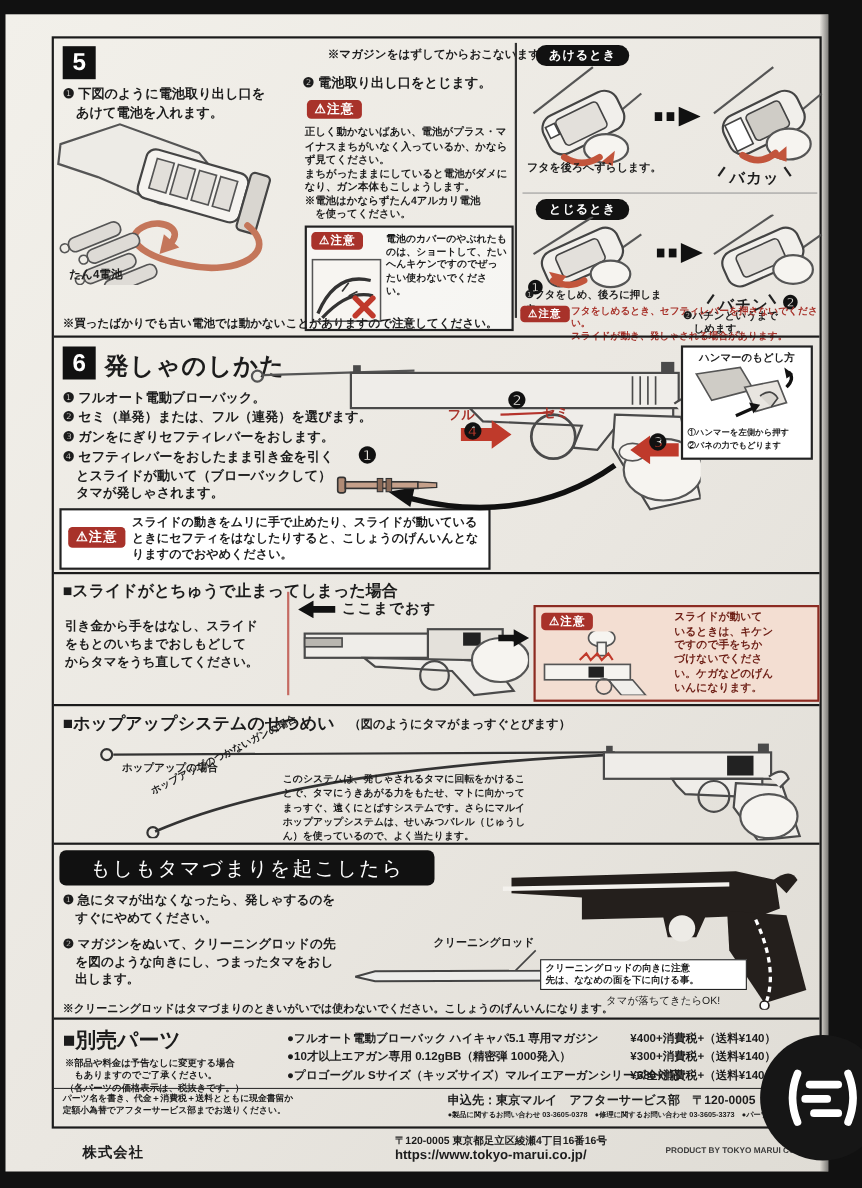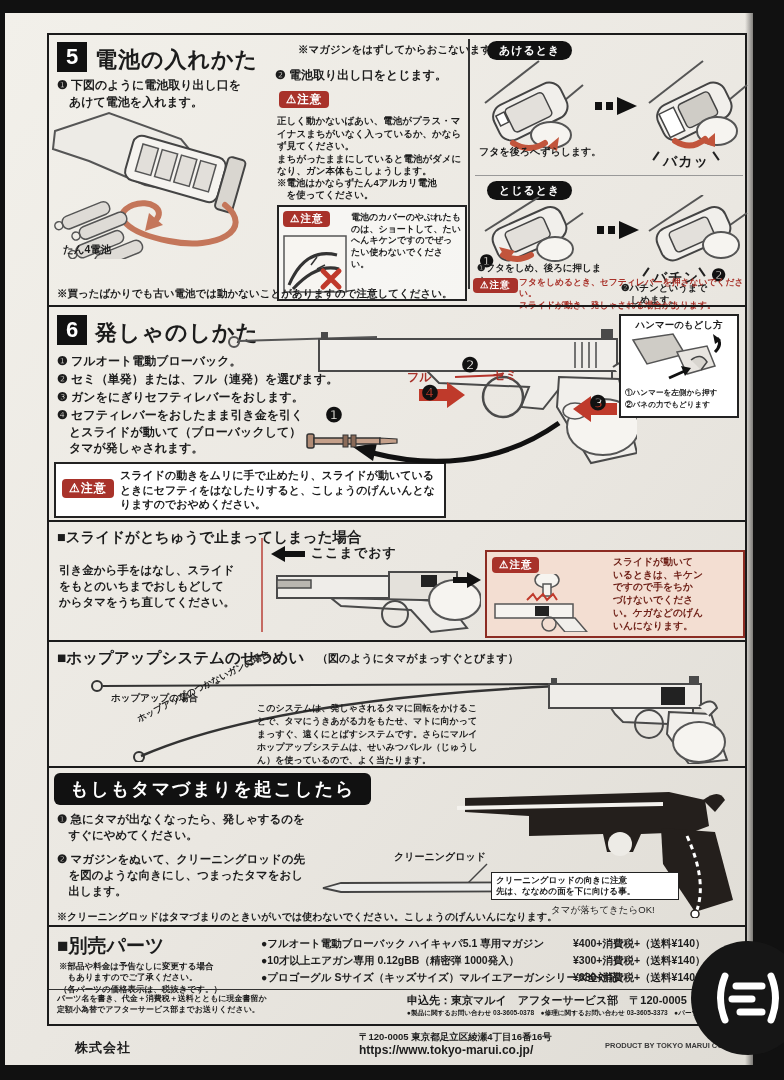--- a/index.html
+++ b/index.html
@@ -22,36 +22,35 @@
          padding:1px 7px;border-radius:4px;letter-spacing:1px;}
   .pill{display:inline-block;background:#111;color:#fff;font-weight:bold;font-size:11px;
         padding:2px 12px;border-radius:10px;letter-spacing:1px;}
   .cbox{border:2px solid #222;background:rgba(255,255,255,.55);}
   .pre{white-space:pre-line;}
   .redtxt{color:#a8322a;}
   .marker{font-size:17px;font-weight:bold;color:#111;line-height:1;}
   .sound{font-size:14px;font-weight:bold;letter-spacing:1px;}
   .tickL,.tickR{position:absolute;width:2px;height:10px;background:#222;}
   .tickL{transform:rotate(35deg);} .tickR{transform:rotate(-35deg);}
-  .jam-header{display:inline-block;background:#111;color:#fff;font-weight:bold;font-size:18px;
-        padding:4px 16px;border-radius:6px;letter-spacing:2px;}
+  .jam-header{display:inline-block;background:#111;color:#fff;font-weight:normal;font-size:18px;
+        padding:4px 28px;border-radius:6px;letter-spacing:2px;}
   .footer-co{font-weight:bold;letter-spacing:1px;}
   .price-row{position:absolute;font-size:10.5px;font-weight:bold;white-space:nowrap;}
   svg{display:block;}
 </style>
 </head>
 <body>
 
 <div class="stage">
  <div class="photo">
   <div class="frame">
 
    <div class="sec" style="top:0;height:270px;">
      <div class="abs numbox" style="left:8px;top:7px;">5</div>
-     <div class="abs sec-title" style="left:46px;top:10px;">電池の入れかた</div>
      <div class="abs small-note" style="left:212px;top:8px;width:210px;margin-left:37px;">※マガジンをはずしてからおこないます。</div>
      <div class="abs step" style="left:8px;top:42px;width:235px;">❶ 下図のように電池取り出し口を
 　あけて電池を入れます。</div>
 
      <svg class="abs" style="left:0px;top:74px;" width="228" height="150" viewBox="0 0 228 150">
        <polygon points="6,22 60,4 132,30 150,52 148,86 96,76 40,52 4,40" fill="#edebe6" stroke="#555" stroke-width="2"></polygon>
        <g transform="rotate(16 130 62)">
          <rect x="78" y="38" width="96" height="46" rx="9" fill="#f5f3ef" stroke="#444" stroke-width="2"></rect>
          <rect x="88" y="46" width="16" height="28" fill="#e2dfda" stroke="#555" stroke-width="1.5"></rect>
          <rect x="108" y="46" width="16" height="28" fill="#e2dfda" stroke="#555" stroke-width="1.5"></rect>

